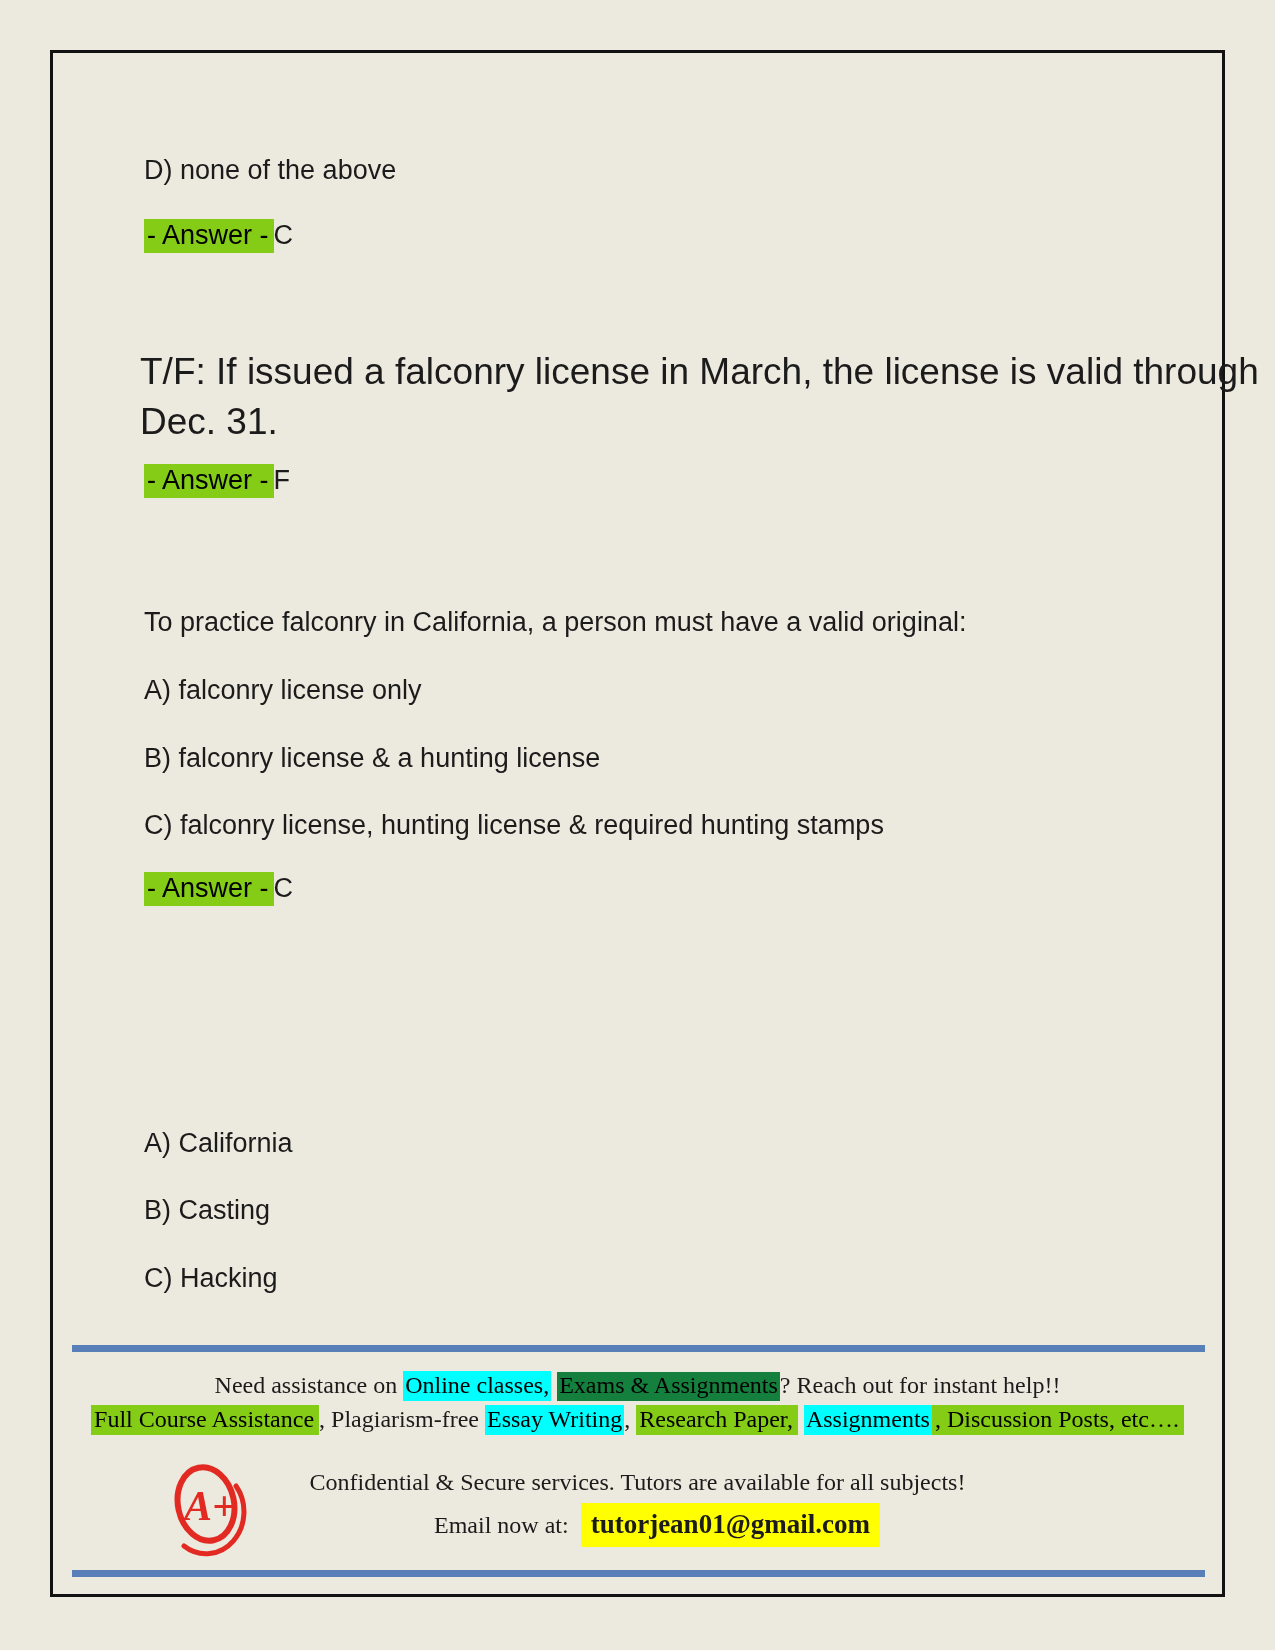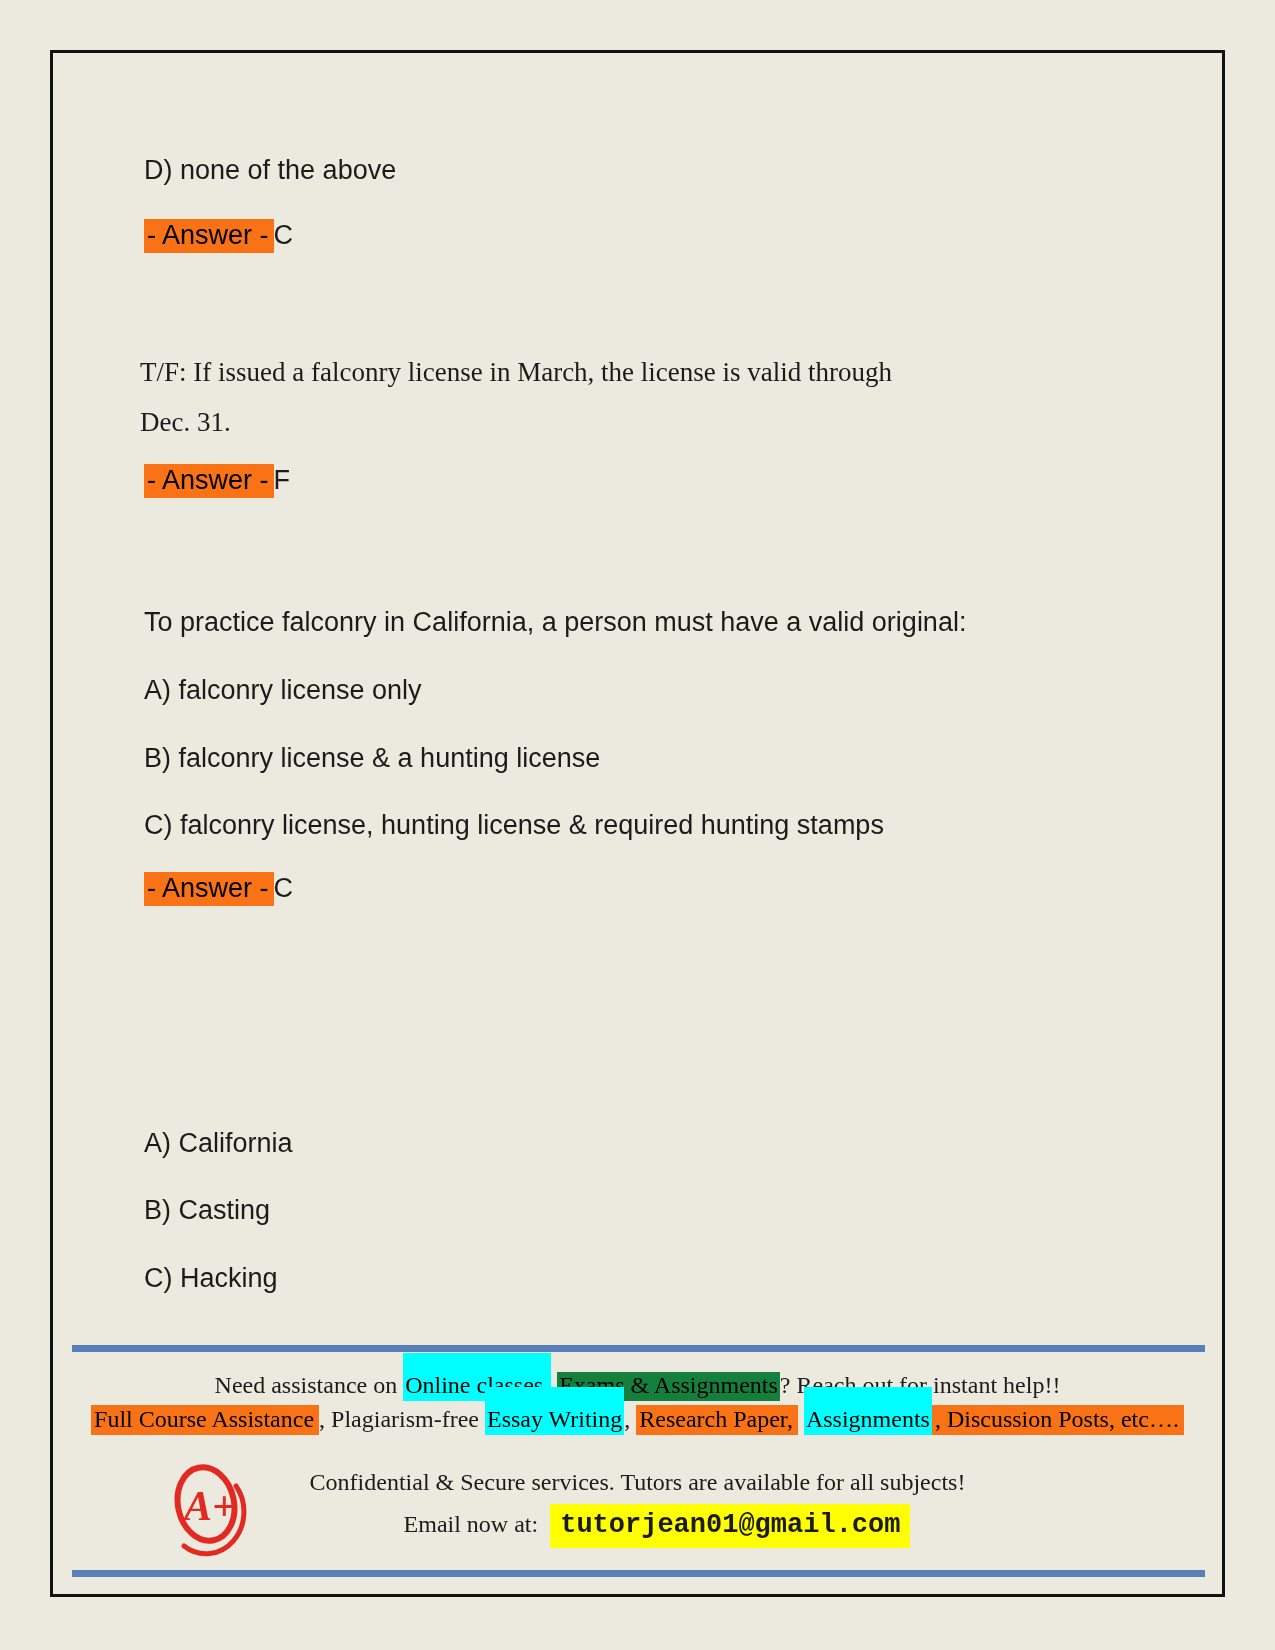--- a/index.html
+++ b/index.html
@@ -13,35 +13,35 @@
   }
   .frame{
     position:absolute;left:50px;top:50px;width:1175px;height:1547px;
     border:3px solid #121212;box-sizing:border-box;
     pointer-events:none;
   }
   .bodyline{
     position:absolute;left:144px;
     font-size:27px;line-height:40px;white-space:nowrap;
   }
-  .para{position:absolute;left:140px;font-size:27px;font-family:Liberation Serif, serif;}
+  .para{position:absolute;left:140px;font-size:37px;}
   .para .pline{line-height:50px;white-space:nowrap;}
-  .hl-y{background:#f97316;padding:1px 5px 3px 3px;}
-  .hl-c{background:#00ffff;padding:19px 2px 3px 2px;}
+  .hl-y{background:#84cc16;padding:1px 5px 3px 3px;}
+  .hl-c{background:#00ffff;padding:1px 2px 3px 2px;}
   .hl-g{background:#15803d;padding:0 2px 3px 2px;}
   .rule{
     position:absolute;left:72px;width:1133px;height:7px;background:#587fb8;
   }
   .footline{
     position:absolute;left:50px;width:1175px;text-align:center;
     font-family:"Liberation Serif",serif;font-size:24px;line-height:34px;white-space:nowrap;
   }
   .email-label{font-family:"Liberation Serif",serif;font-size:24px;margin-left:39px;}
   .email-val{
-    font-family:Liberation Mono, monospace;font-weight:bold;font-size:27px;
+    font-family:Liberation Serif, serif;font-weight:bold;font-size:27px;
     background:#ffff00;padding:6px 10px 8px 10px;
   }
   .logo{position:absolute;left:170px;top:1458px;width:80px;height:100px;}
 </style>
 </head>
 <body>
 
 <div class="page">
 
   <div class="frame"></div>

